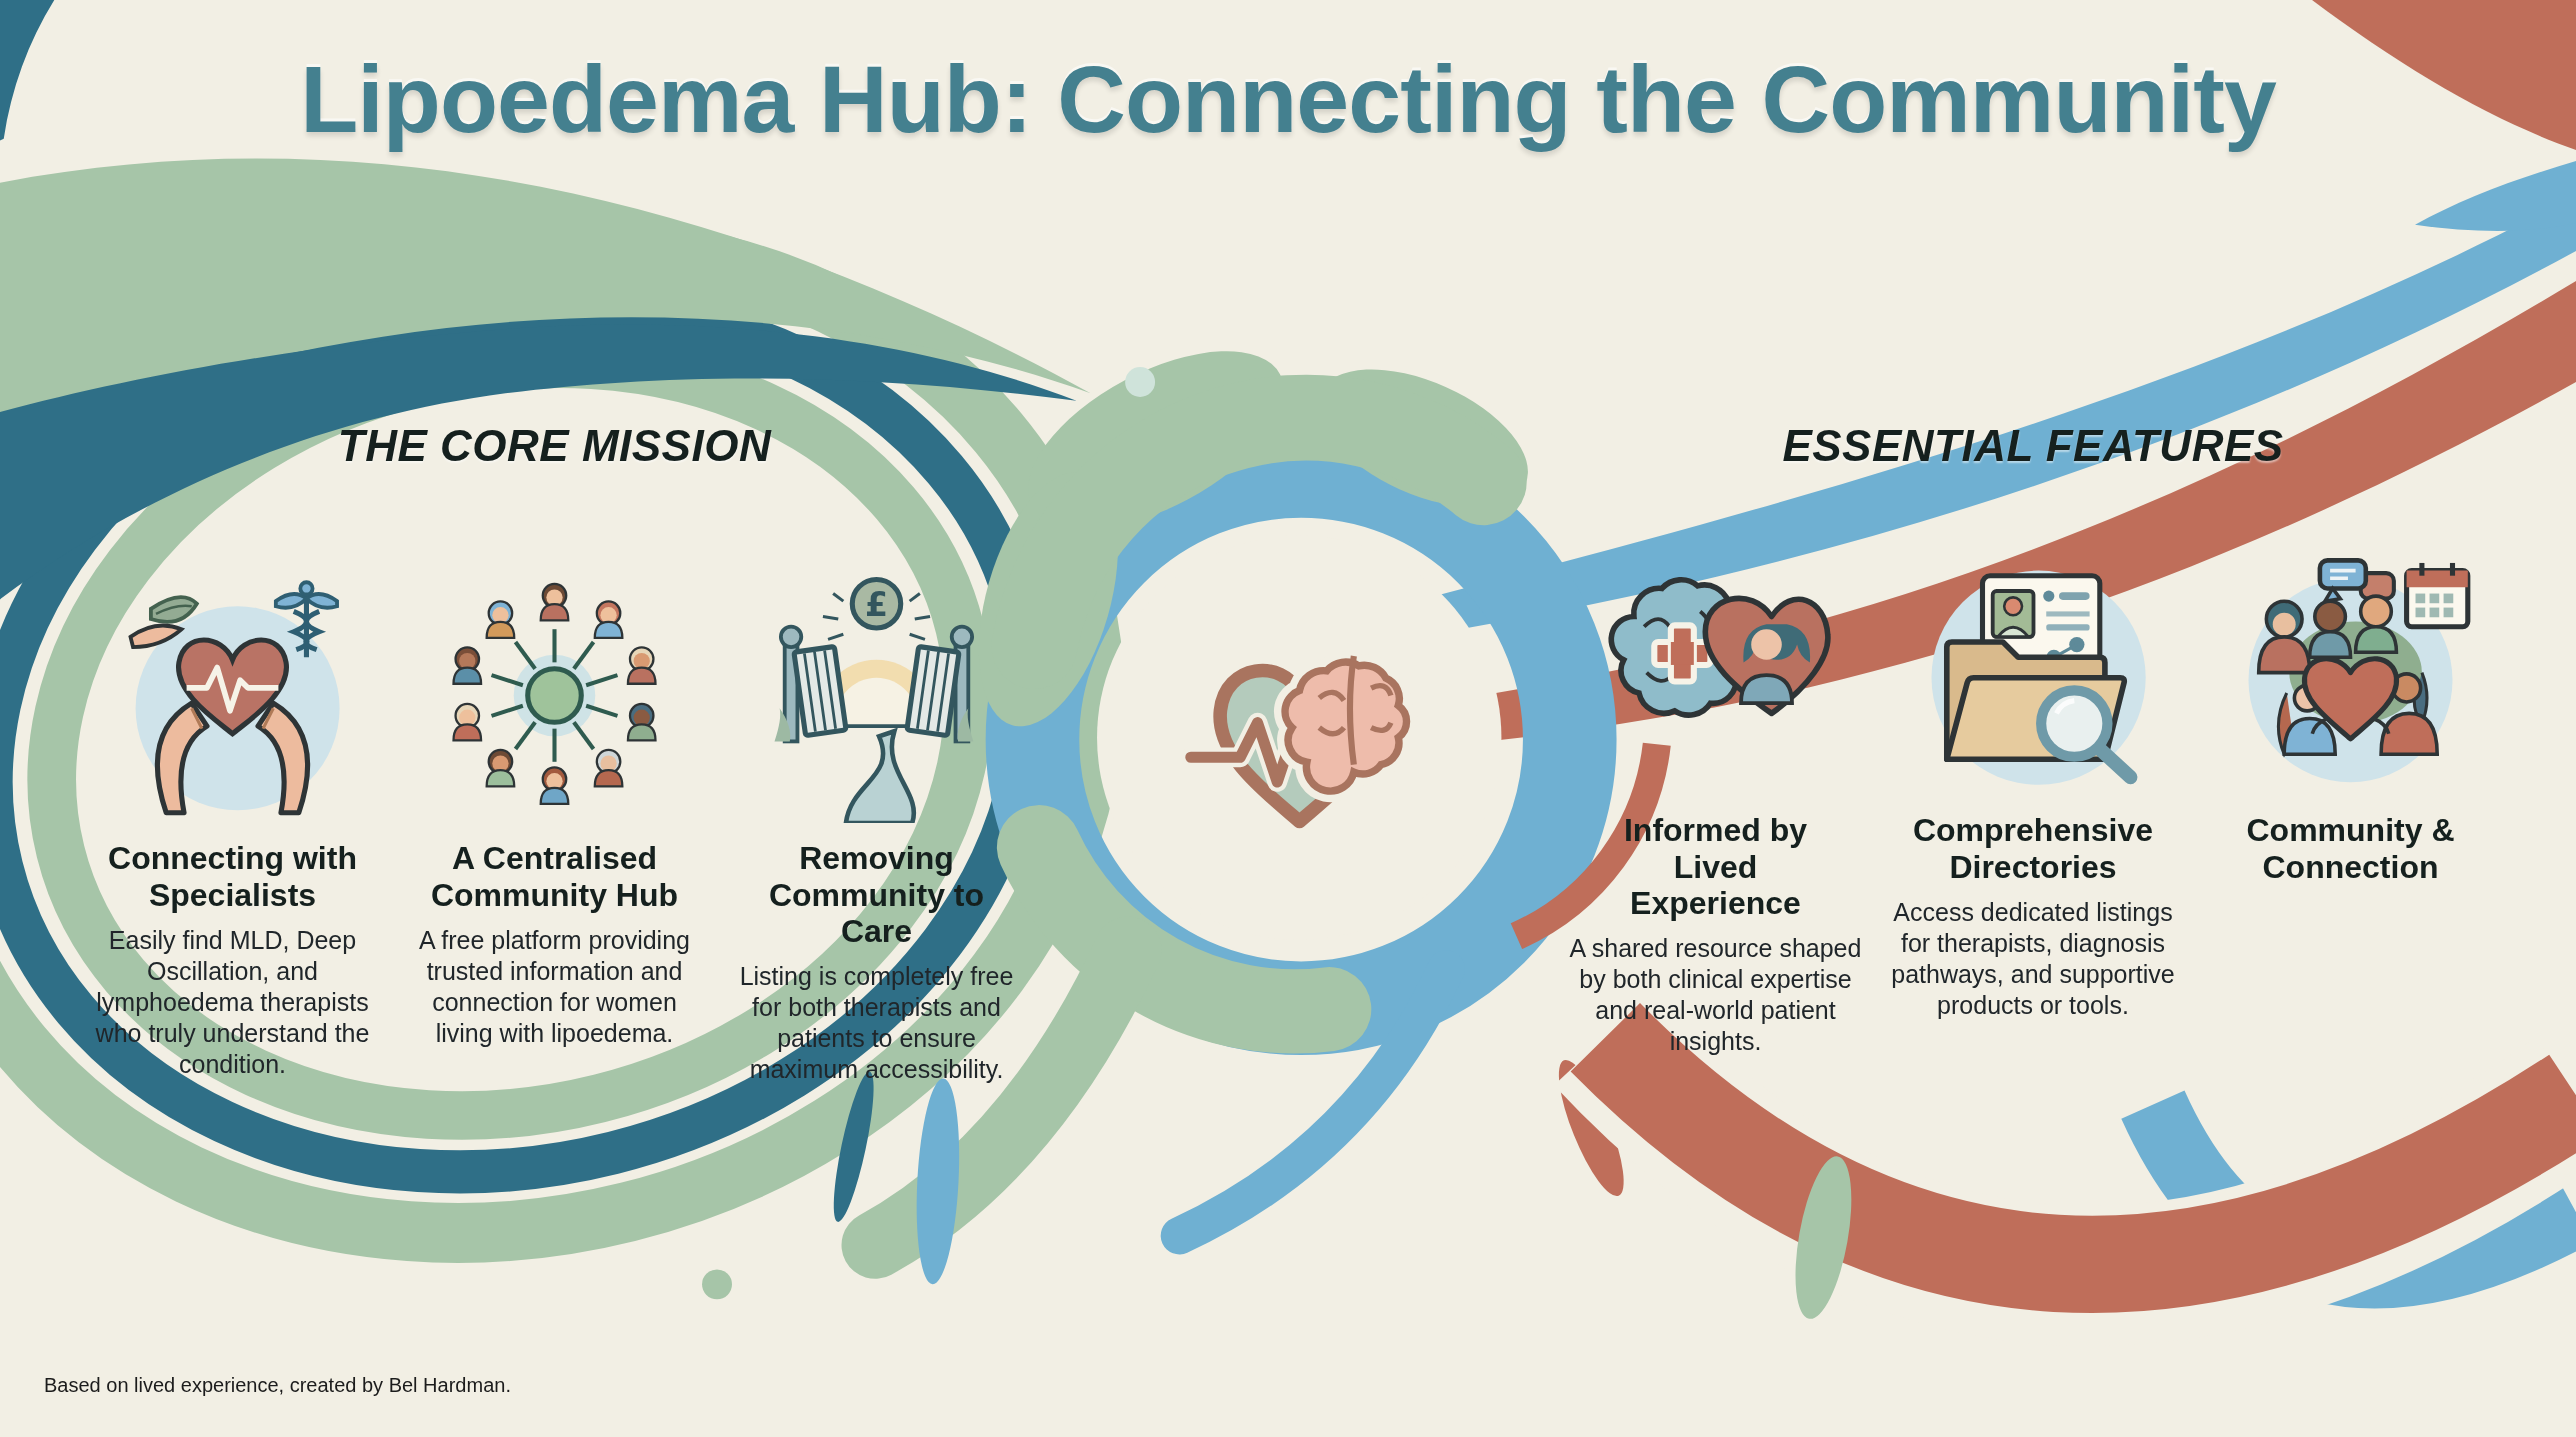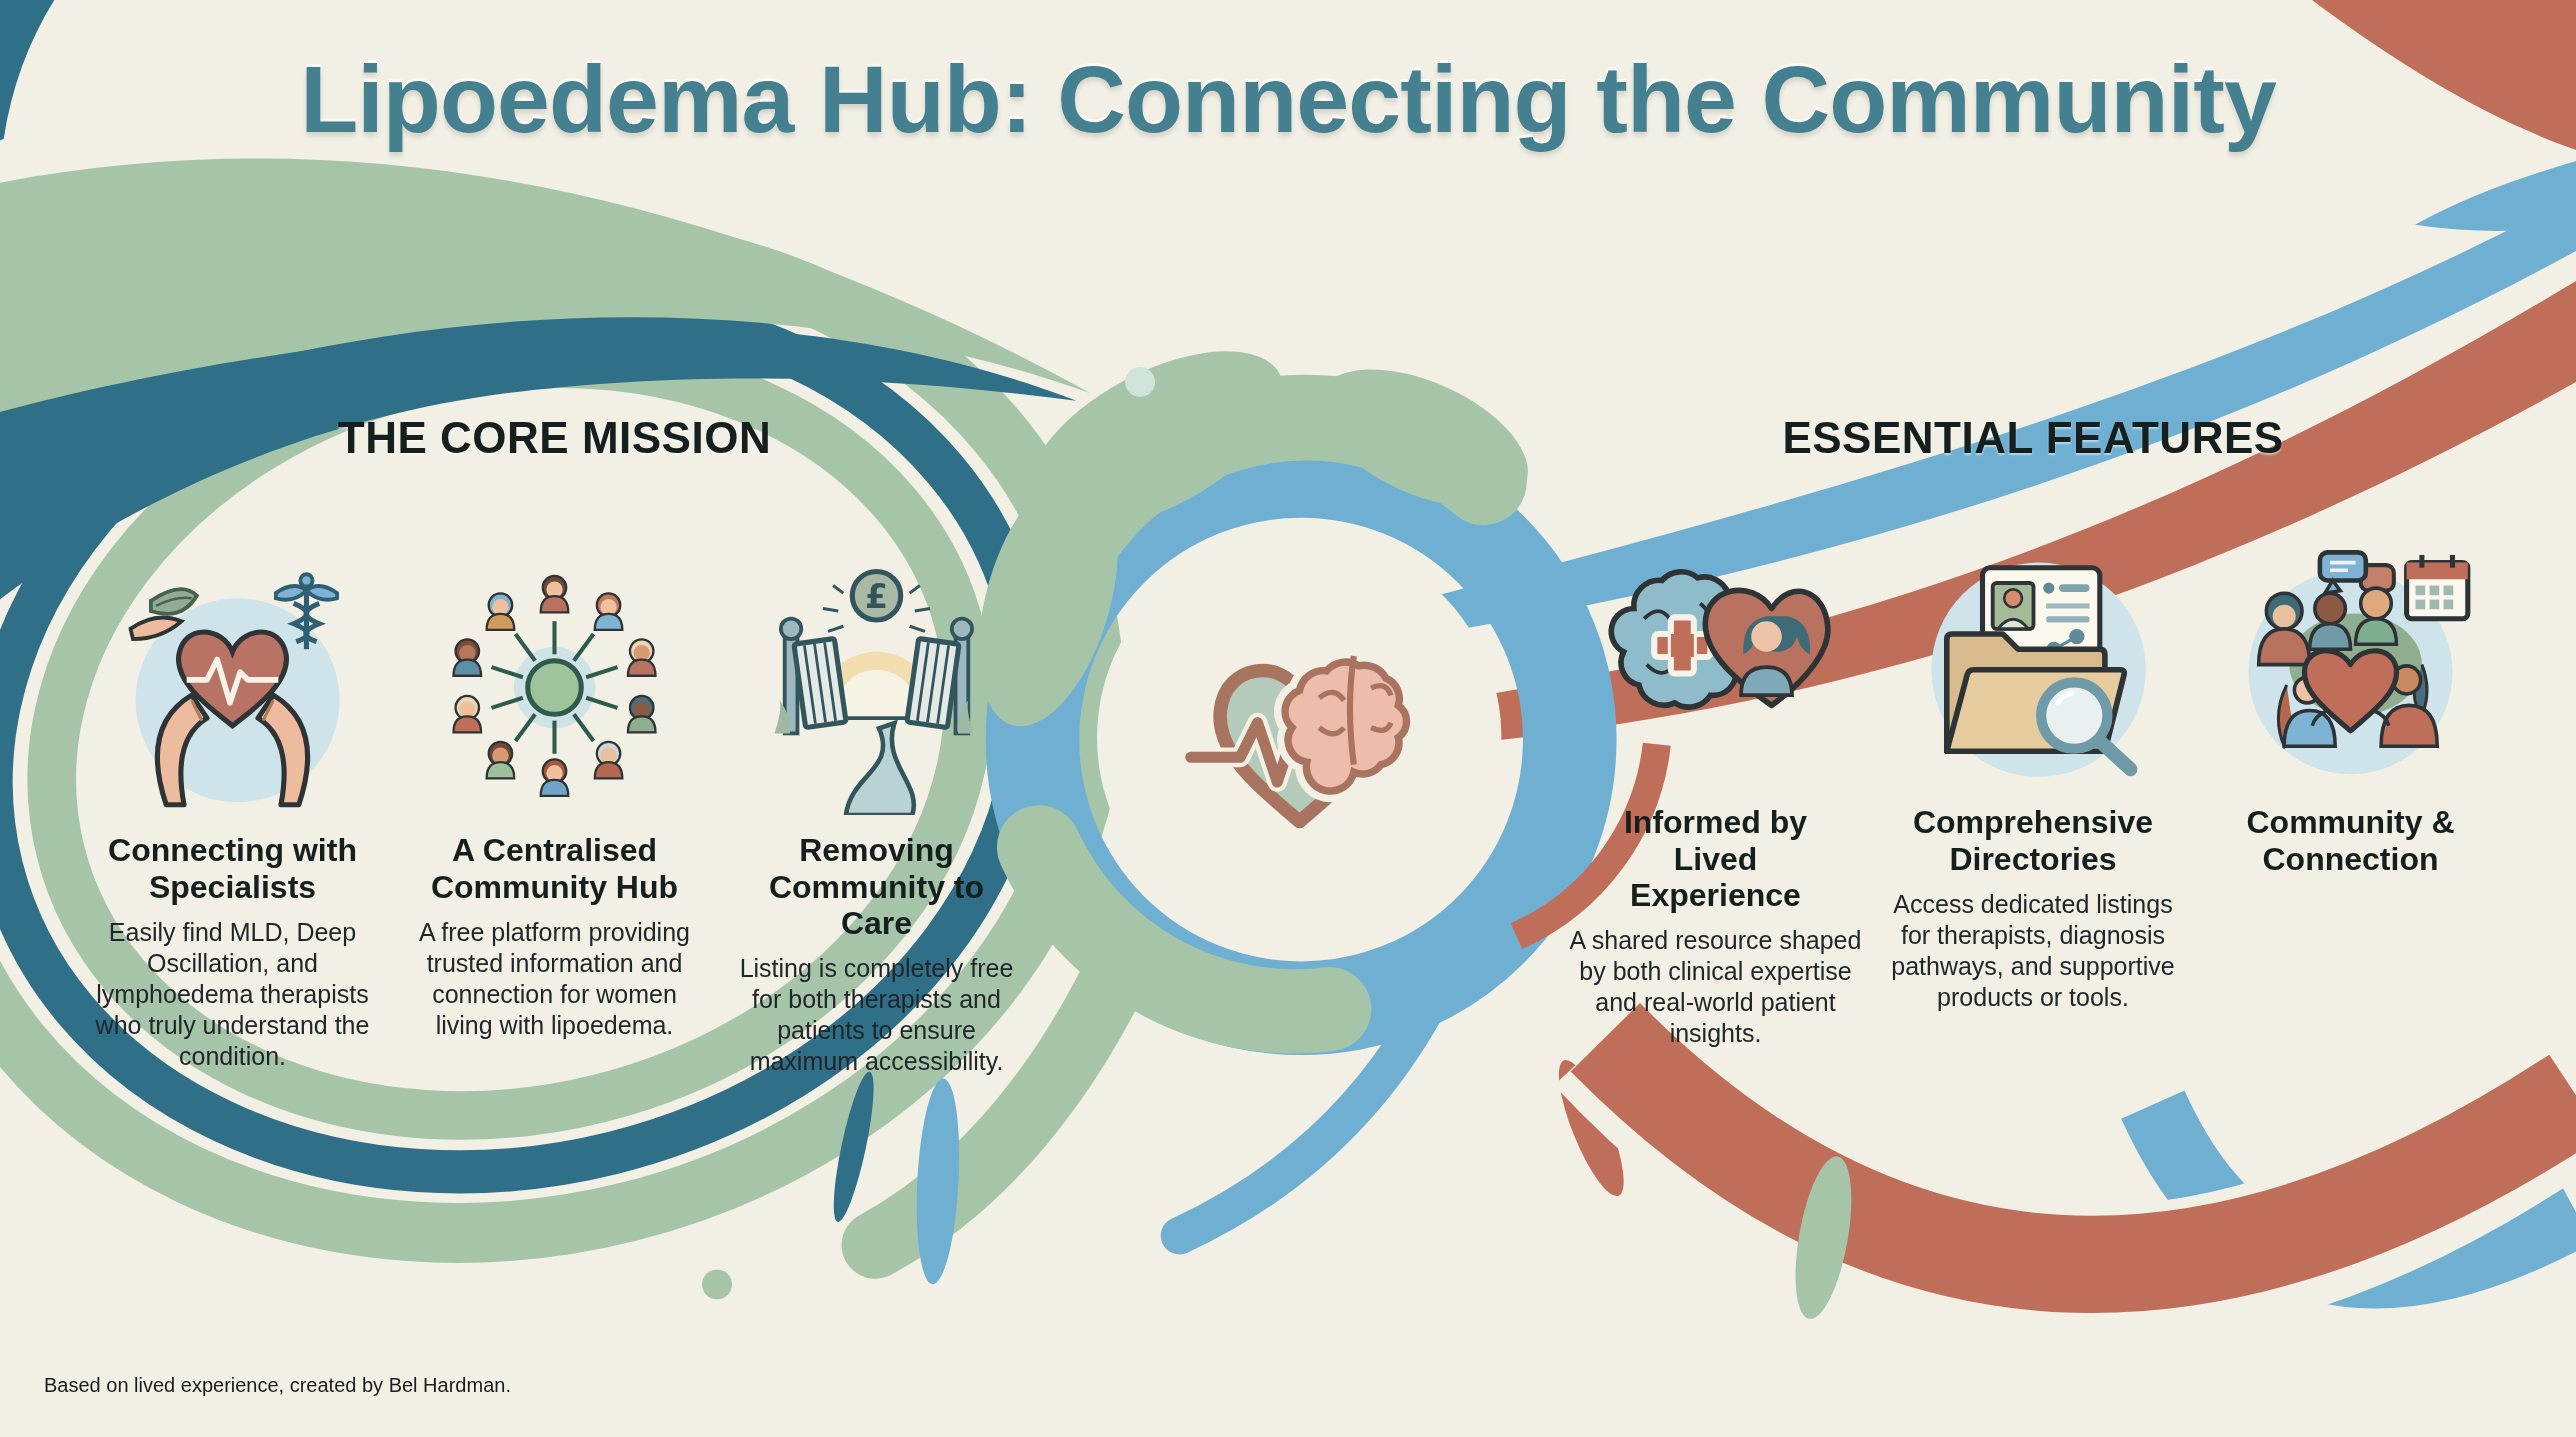--- a/index.html
+++ b/index.html
@@ -16,23 +16,24 @@
   .decor{position:absolute; inset:0; width:2576px; height:1438px;}
   .main-title{
     position:absolute; top:45px; left:0; width:100%; text-align:center; margin:0;
     font-size:95px; font-weight:bold; letter-spacing:-0.9px; color:var(--title);
     text-shadow:0 -2.8px 0 rgba(255,255,255,.55), 0 3.7px 5.6px rgba(0,0,0,.12);
   }
   .section{position:absolute;}
   .section-mission{left:82px; top:412px; width:945px;}
   .section-features{left:1565px; top:412px; width:936px;}
   .section-heading{
-    margin:0; text-align:center; font-size:44px; line-height:1.16; font-weight:bold;
+    margin:8px; text-align:center; font-size:44px; line-height:1.16; font-weight:bold;
     letter-spacing:0.5px; color:var(--heading);
     text-shadow:0 1.9px 1.9px rgba(255,255,255,.5);
+    font-style:italic;
   }
   .section-mission .section-heading{margin-bottom:84px;}
   .section-features .section-heading{margin-bottom:56px;}
   .cols{display:flex; justify-content:space-between;}
   .col{width:301px; display:flex; flex-direction:column; align-items:center; text-align:center;}
   .icon-box{width:260px; height:281px; display:flex; align-items:center; justify-content:center;}
   .icon-box svg{width:255px; height:255px;}
   .item-title{
     margin:3.7px 0 11.2px; max-width:262px; font-size:32px; line-height:1.15;
     font-weight:bold; color:var(--heading);

